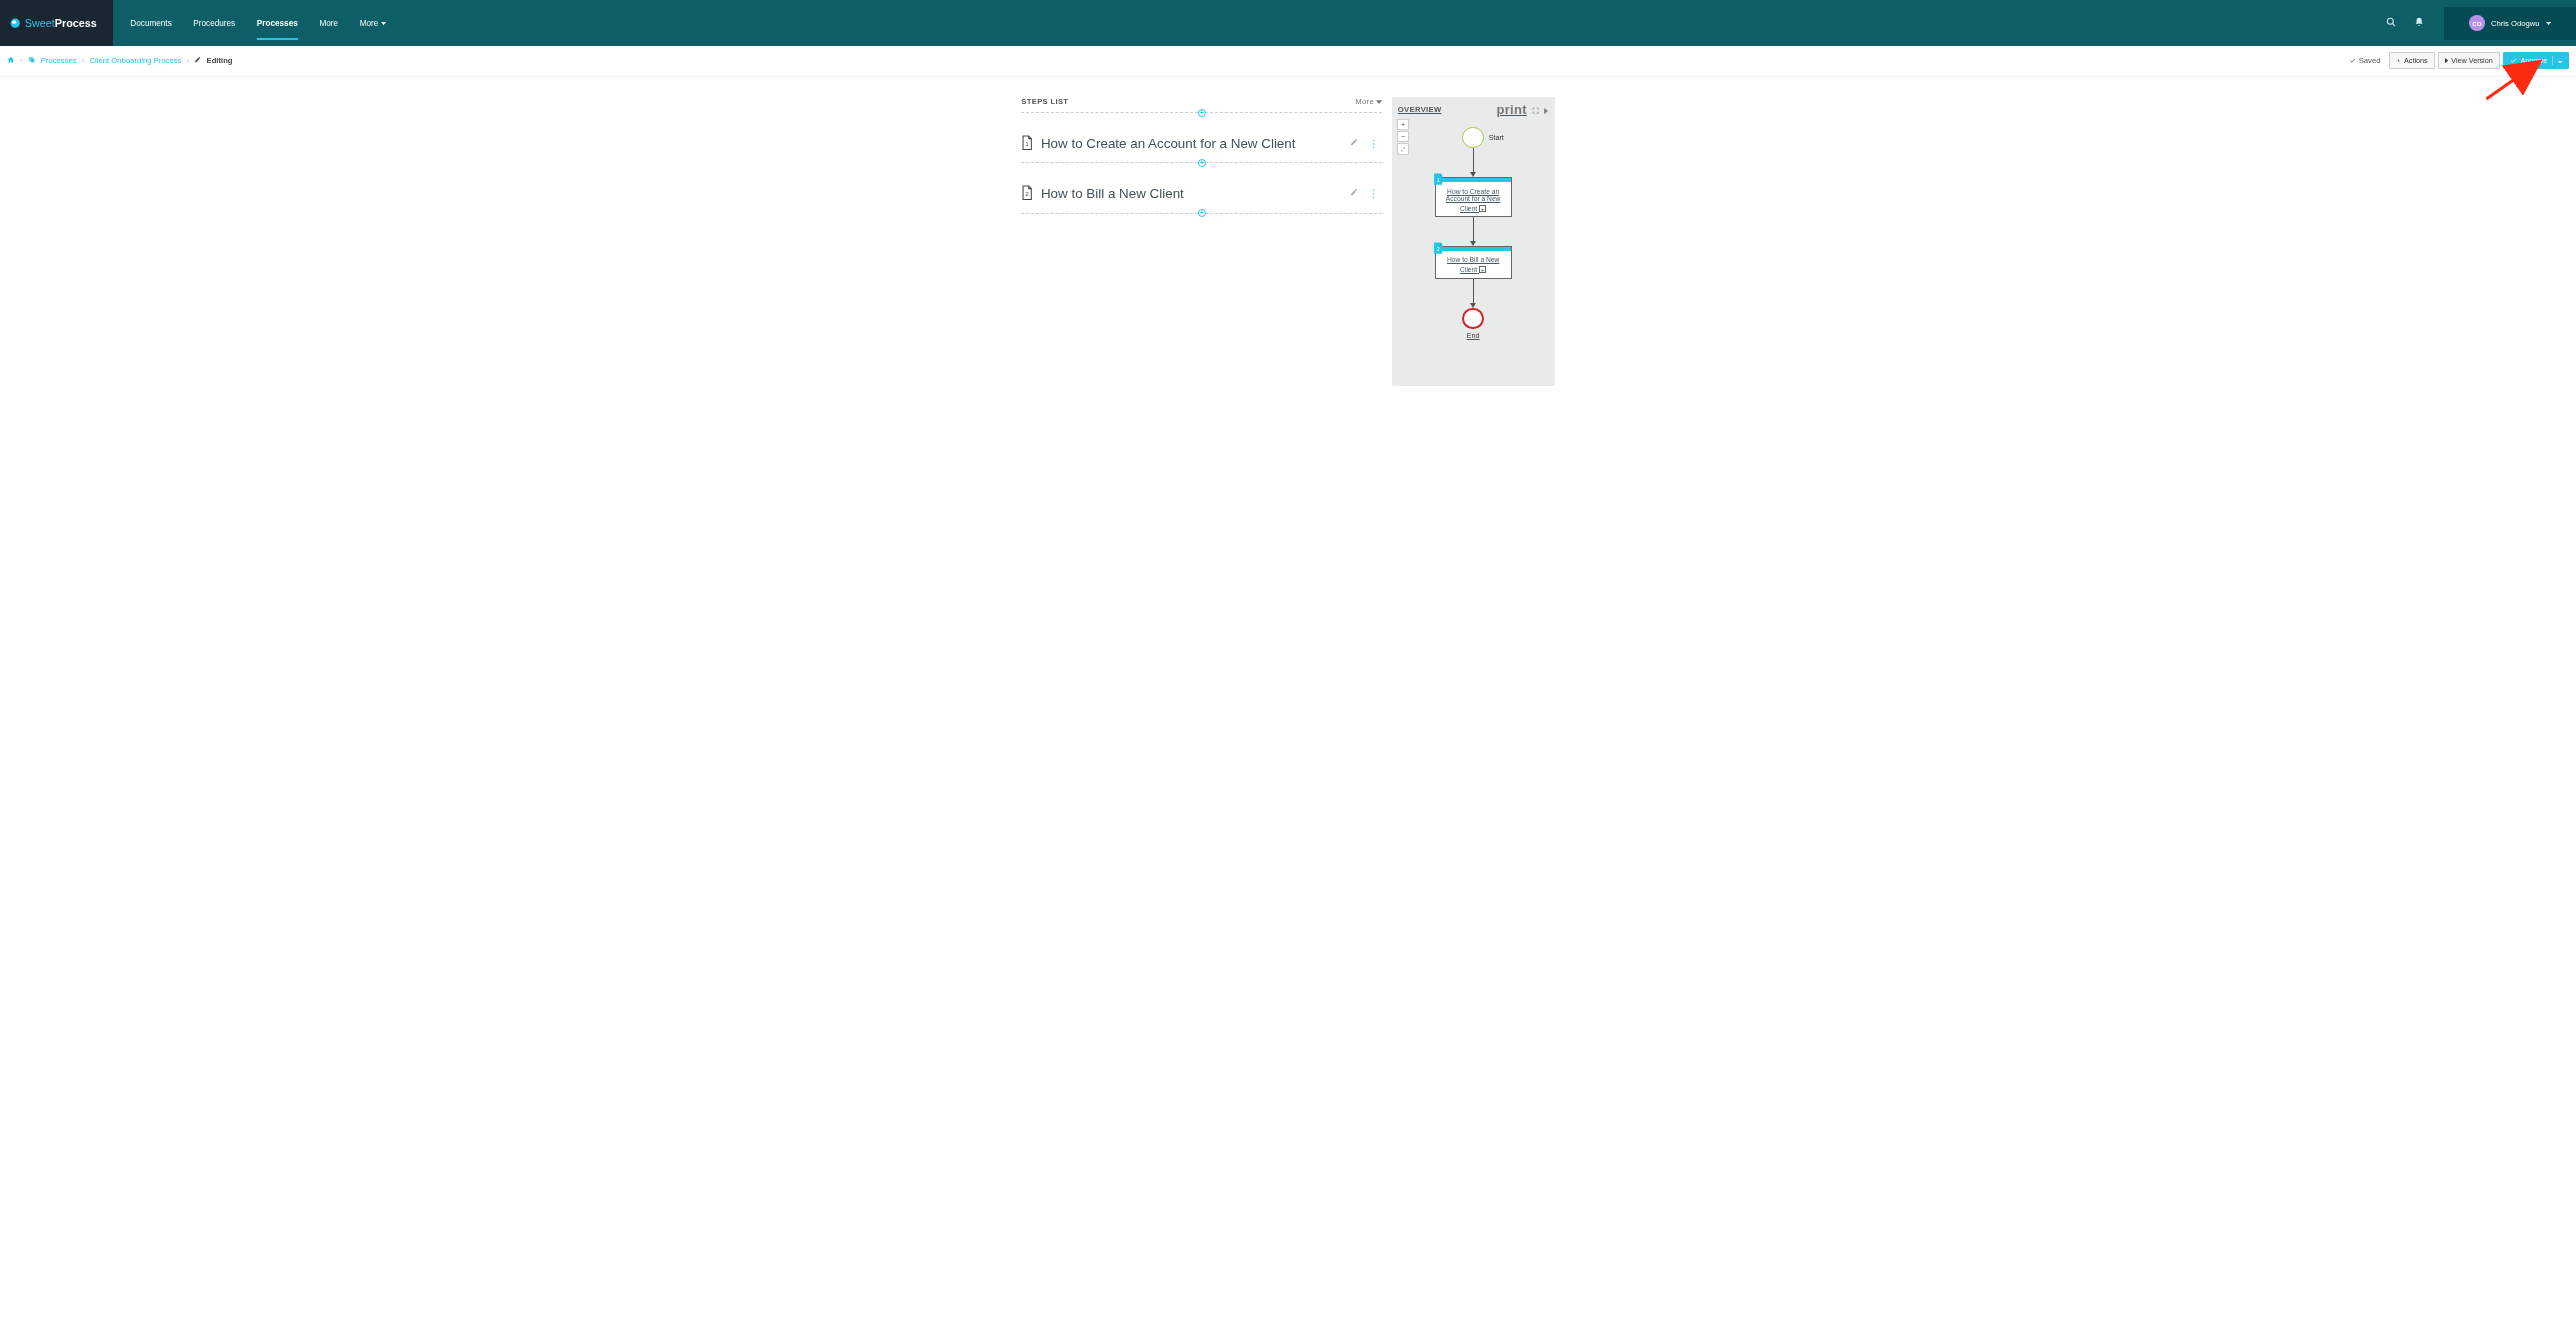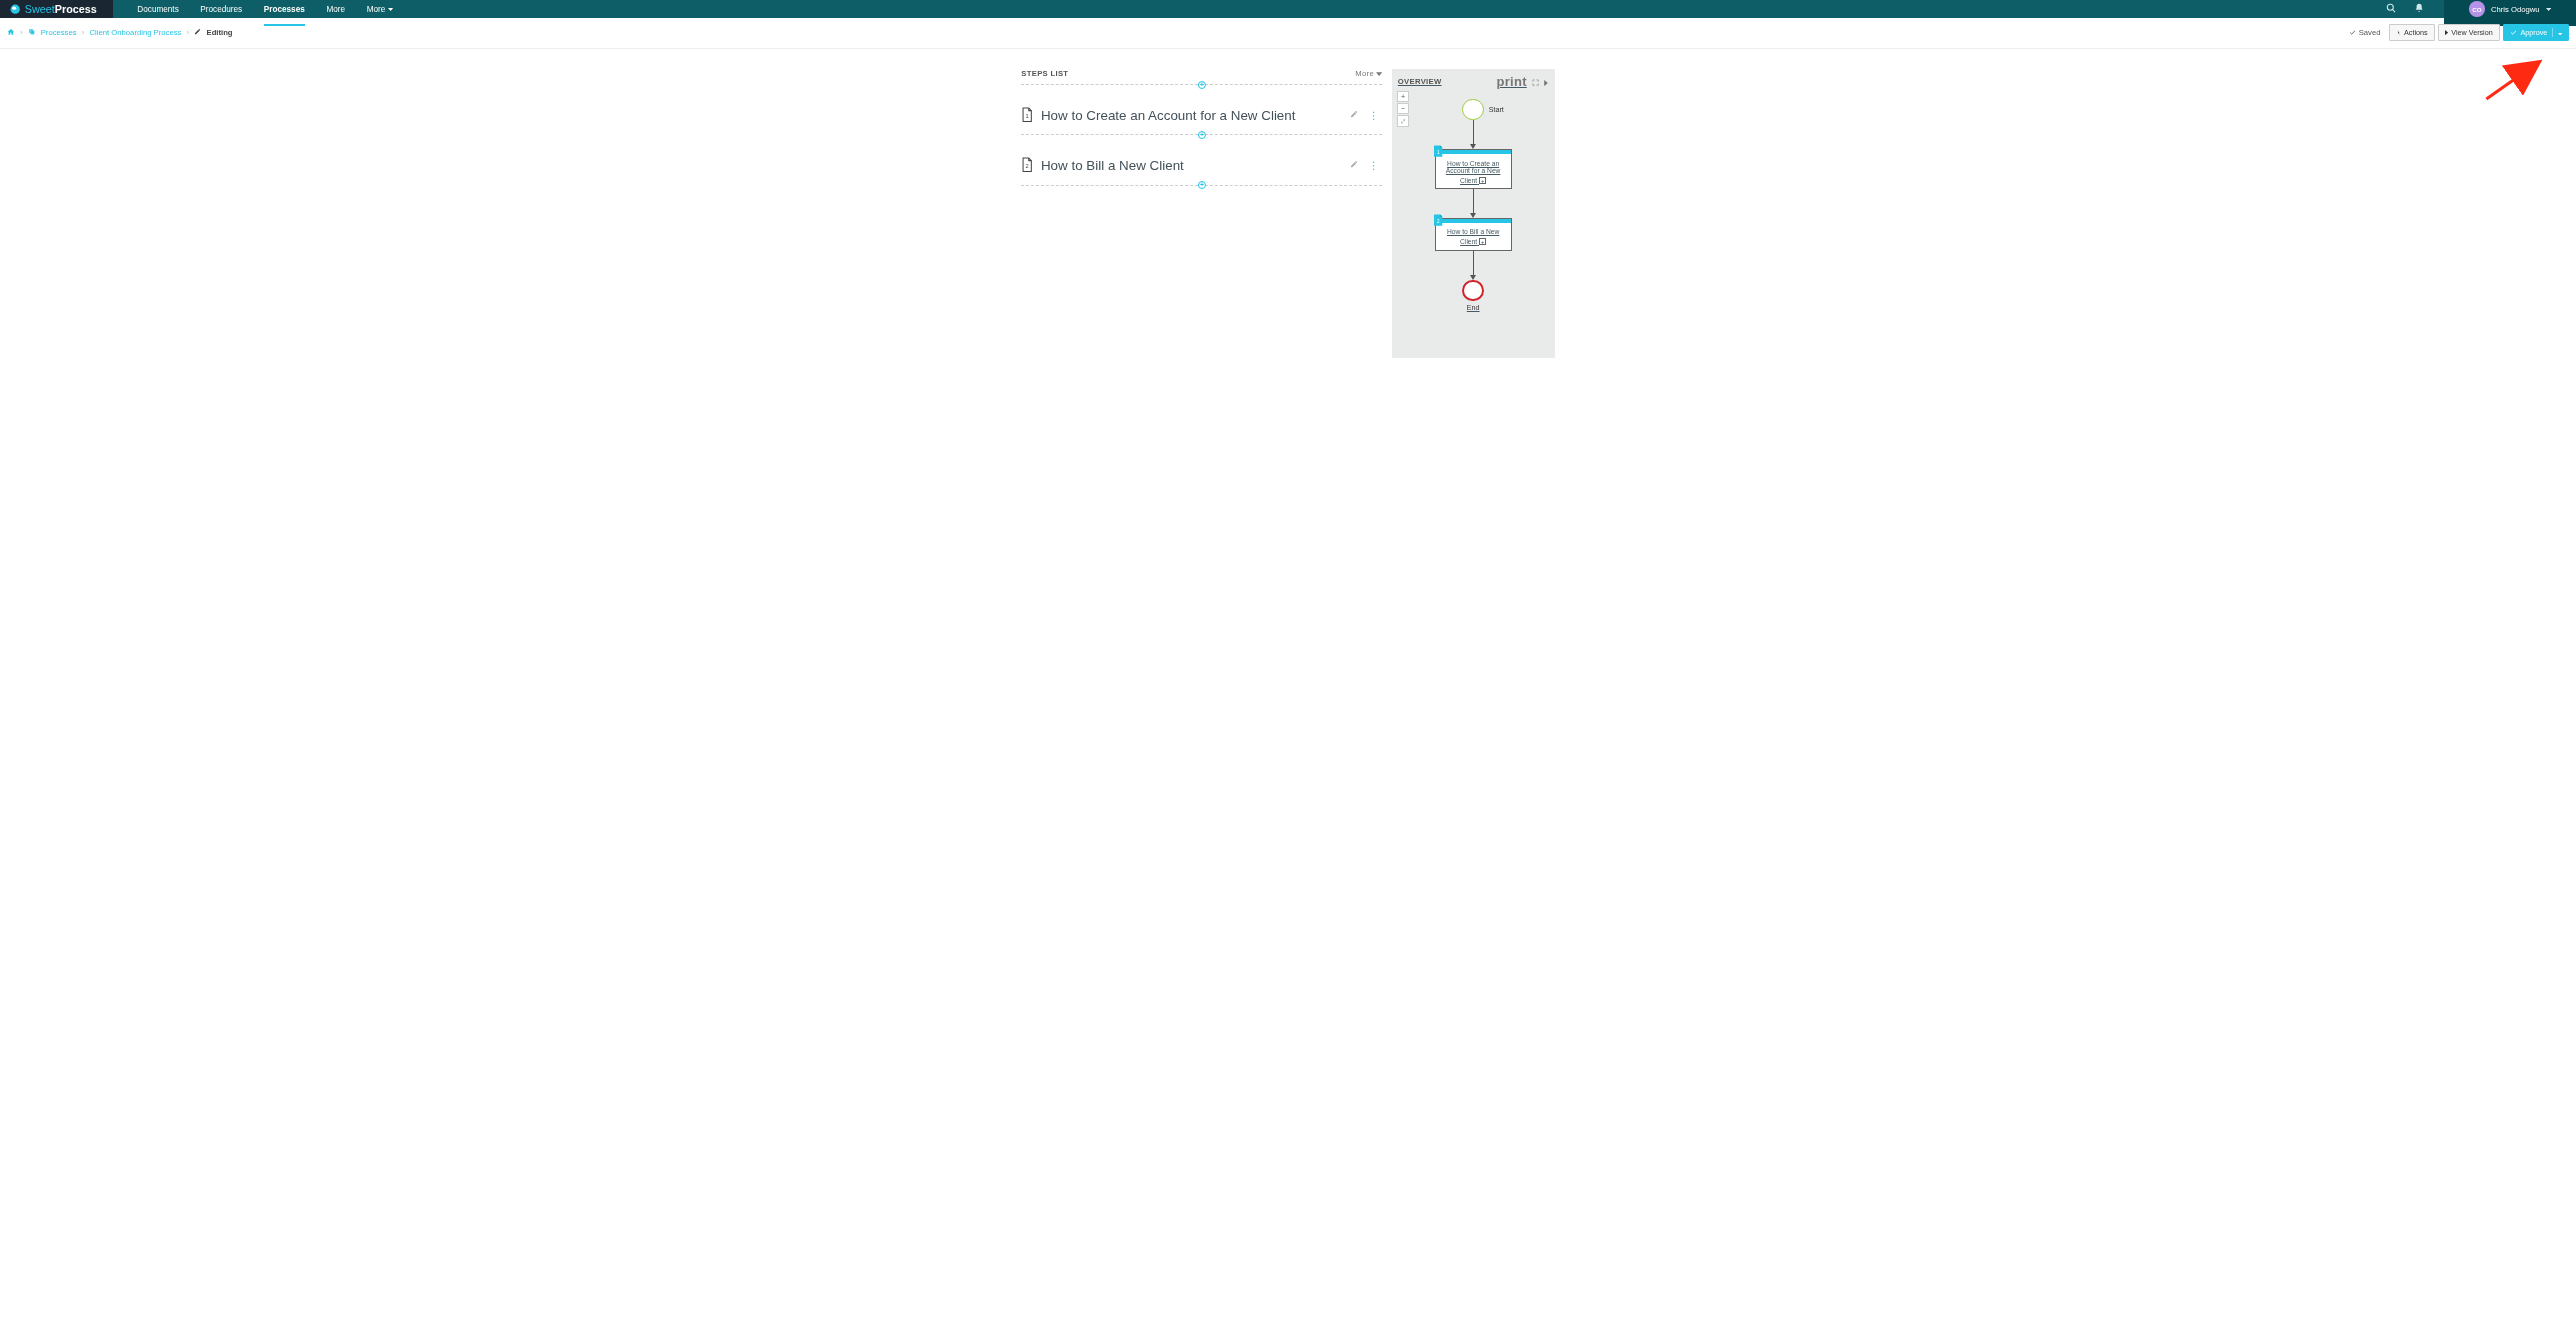--- a/index.html
+++ b/index.html
@@ -17,41 +17,41 @@
   body {
     margin: 0;
     font-family: -apple-system, "Helvetica Neue", Arial, sans-serif;
     background: #fff;
     color: var(--text-dark);
   }
 
   
   .navbar {
     display: flex;
-    height: 18px;
+    height: 46px;
     background: var(--teal-dark);
     color: #fff;
     align-items: stretch;
   }
   .navbar .brand {
     background: var(--navbar-dark);
     display: flex;
     align-items: center;
     padding: 0 16.5px 0 9.3px;
     font-size: 10.8px;
     gap: 3.1px;
   }
   .brand .brand-icon svg { vertical-align: middle; }
   .brand .brand-sweet { color: var(--cyan); font-weight: 400; }
   .brand .brand-process { color: #fff; font-weight: 600; }
   .navbar .navlinks {
     display: flex;
     align-items: center;
     gap: 21.6px;
-    padding-left: 24px;
+    padding-left: 17px;
     flex: 1;
   }
   .navlink {
     color: #fff;
     font-size: 8.2px;
     cursor: pointer;
     height: 33px;
     display: flex;
     align-items: center;
     border-bottom: 2.1px solid transparent;

